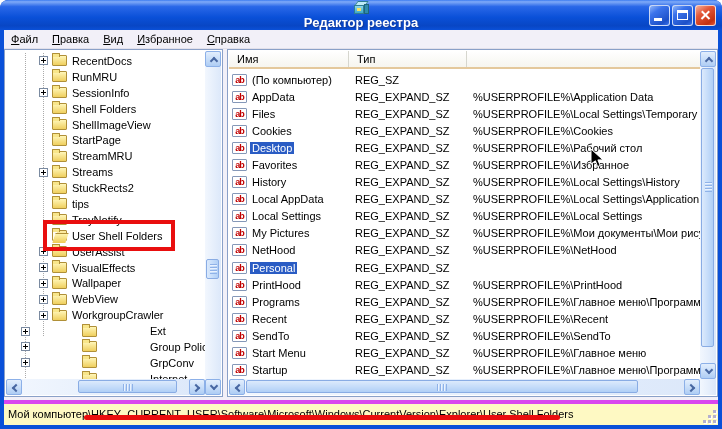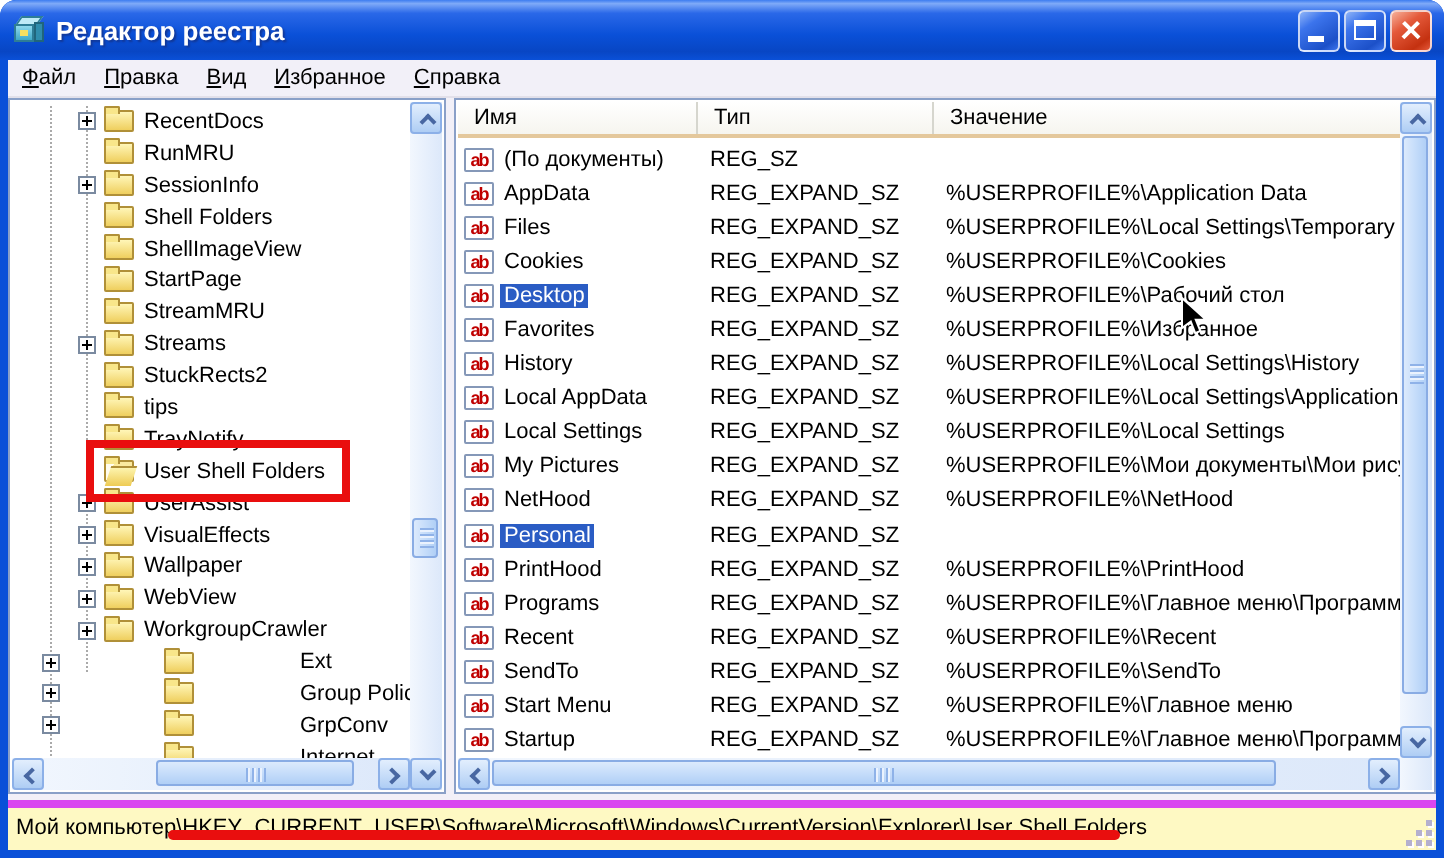--- a/index.html
+++ b/index.html
@@ -5,21 +5,21 @@
   * { box-sizing: border-box; margin: 0; padding: 0; }
   html,body { width:722px; height:429px; overflow:hidden; }
   body { font-family:"Liberation Sans","DejaVu Sans",sans-serif; font-size:11px; }
 
   .window { position:relative; width:722px; height:429px;
     background:#0A50D8; border-radius:8px 8px 0 0; overflow:hidden; }
 
   
   .titlebar { position:absolute; left:0; top:0; width:722px; height:30px;
     background:linear-gradient(180deg,#3C7CF0 0%,#7FAAF8 6%,#2A68E8 22%,#0A50D8 58%,#0846C4 86%,#0A50D8 100%);
-    border-radius:8px 8px 0 0; display:flex; align-items:center; }
+    border-radius:8px 8px 0 0; display:flex; align-items:center;flex-direction:column; }
   .app-icon { width:16px; height:16px; margin:0 5px 0 7px; position:relative; }
   .app-icon .cube-top { position:absolute; left:2px; top:1px; width:11px; height:5px;
     background:#BFEAF6; transform:skewX(-35deg); border:1px solid #2E7D96; }
   .app-icon .cube-front { position:absolute; left:0; top:5px; width:10px; height:9px;
     background:linear-gradient(180deg,#8ED8EC,#3FA8C8); border:1px solid #2E7D96; }
   .app-icon .cube-side { position:absolute; left:10px; top:4px; width:5px; height:10px;
     background:#2F8CAC; border:1px solid #20657C; }
   .app-icon .cube-dot { position:absolute; left:3px; top:8px; width:4px; height:3px; background:#F8E060; }
   .title-text { color:#fff; font-weight:bold; font-size:13px; text-shadow:1px 1px 1px #123898; }
   .win-buttons { position:absolute; right:6px; top:5px; display:flex; gap:2px; }
@@ -303,27 +303,26 @@
         <span class="sb-btn" style="right:0;">
             <i class="chev right"></i>
           </span>
       </div>
     </div>
 
     <div class="panel list-panel">
       <div class="list-header">
         <span class="hcell hc-name">Имя</span>
         <span class="hcell hc-type">Тип</span>
-        <span class="hcell hc-value">Значение</span>
       </div>
       <div class="list-rows" id="list-rows">
           <div class="lrow">
     <span class="cell cname">
               <span class="ab-icon"></span>
-              <span class="ntext">(По документы)</span>
+              <span class="ntext">(По компьютер)</span>
             </span>
     <span class="cell ctype">REG_SZ</span>
     <span class="cell cvalue"></span>
   </div>
           <div class="lrow">
     <span class="cell cname">
               <span class="ab-icon"></span>
               <span class="ntext">AppData</span>
             </span>
     <span class="cell ctype">REG_EXPAND_SZ</span>

